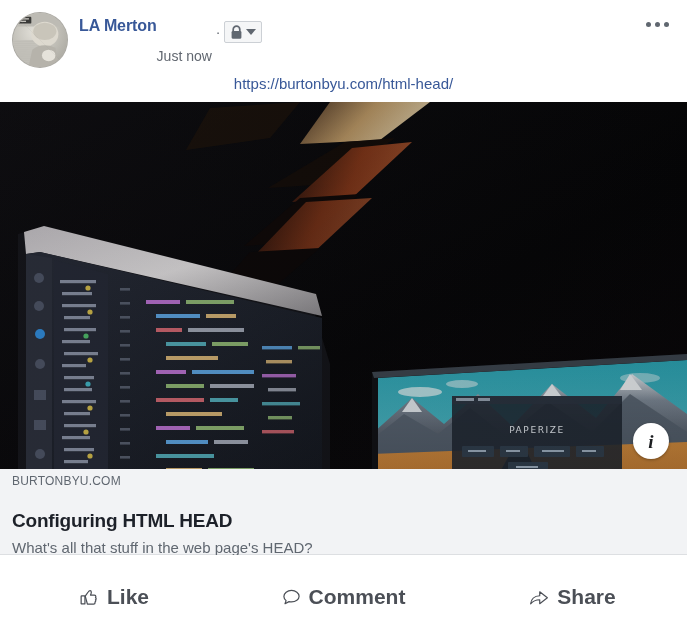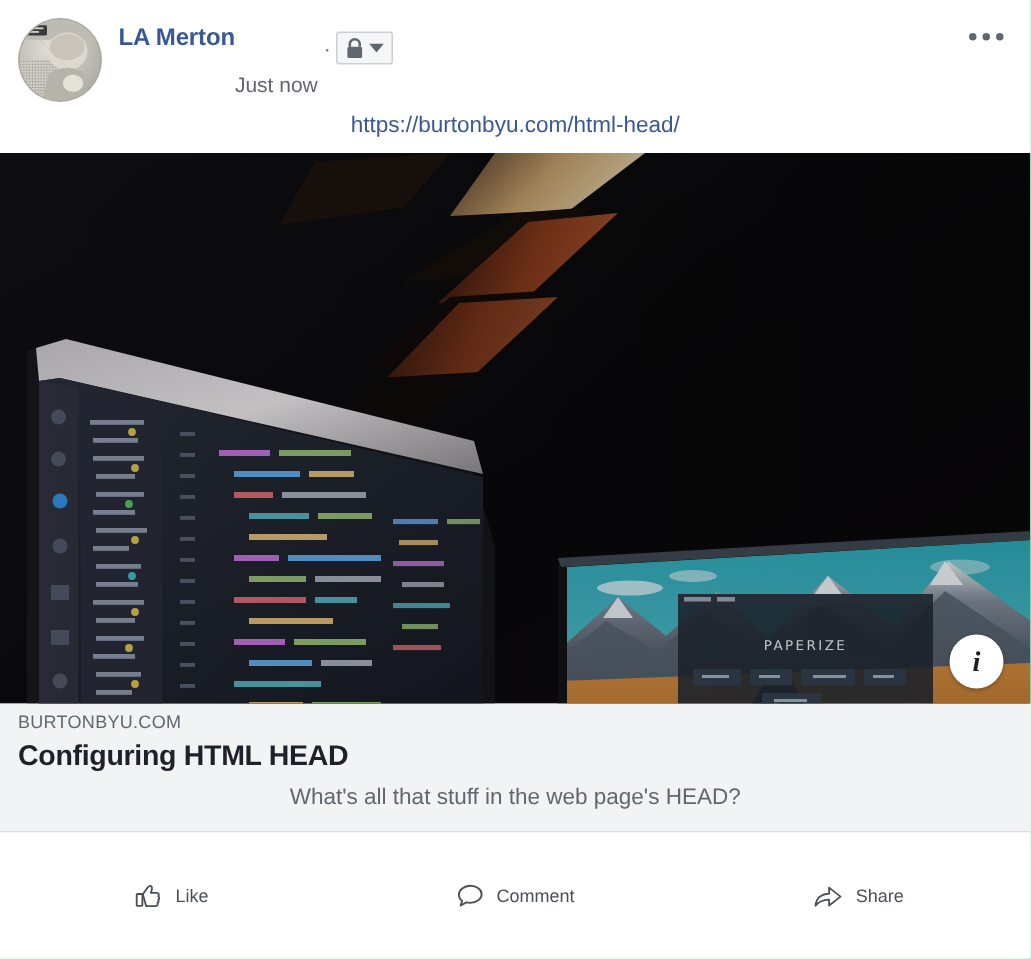--- a/index.html
+++ b/index.html
@@ -175,29 +175,28 @@
     font-size: 12px;
     line-height: 16px;
     letter-spacing: 0.2px;
     text-transform: uppercase;
   }
   .lf-title {
     color: #1d2129;
     font-size: 19px;
     font-weight: bold;
     line-height: 23px;
-    margin-top: 4px;
+    margin-top: 20px;
     letter-spacing: -0.2px;
   }
   .lf-desc {
     color: #606770;
     font-size: 15px;
     line-height: 20px;
     margin-top: 6px;
-    text-align: center;
   }
 
   
   .action-bar {
     display: flex;
     align-items: center;
     height: 49px;
     background: #ffffff;
     flex: 1;
   }
@@ -205,22 +204,22 @@
     flex: 1 1 0;
     display: flex;
     align-items: center;
     justify-content: center;
     gap: 8px;
     cursor: pointer;
     height: 100%;
   }
   .action-btn .label {
     color: #4b4f56;
-    font-size: 12px;
-    font-weight: normal;
+    font-size: 21px;
+    font-weight: bold;
     line-height: 18px;
   }
   .action-btn svg { display: block; }
 </style>
 </head>
 <body>
 
 <div class="post-card">
 
   <div class="post-header">

